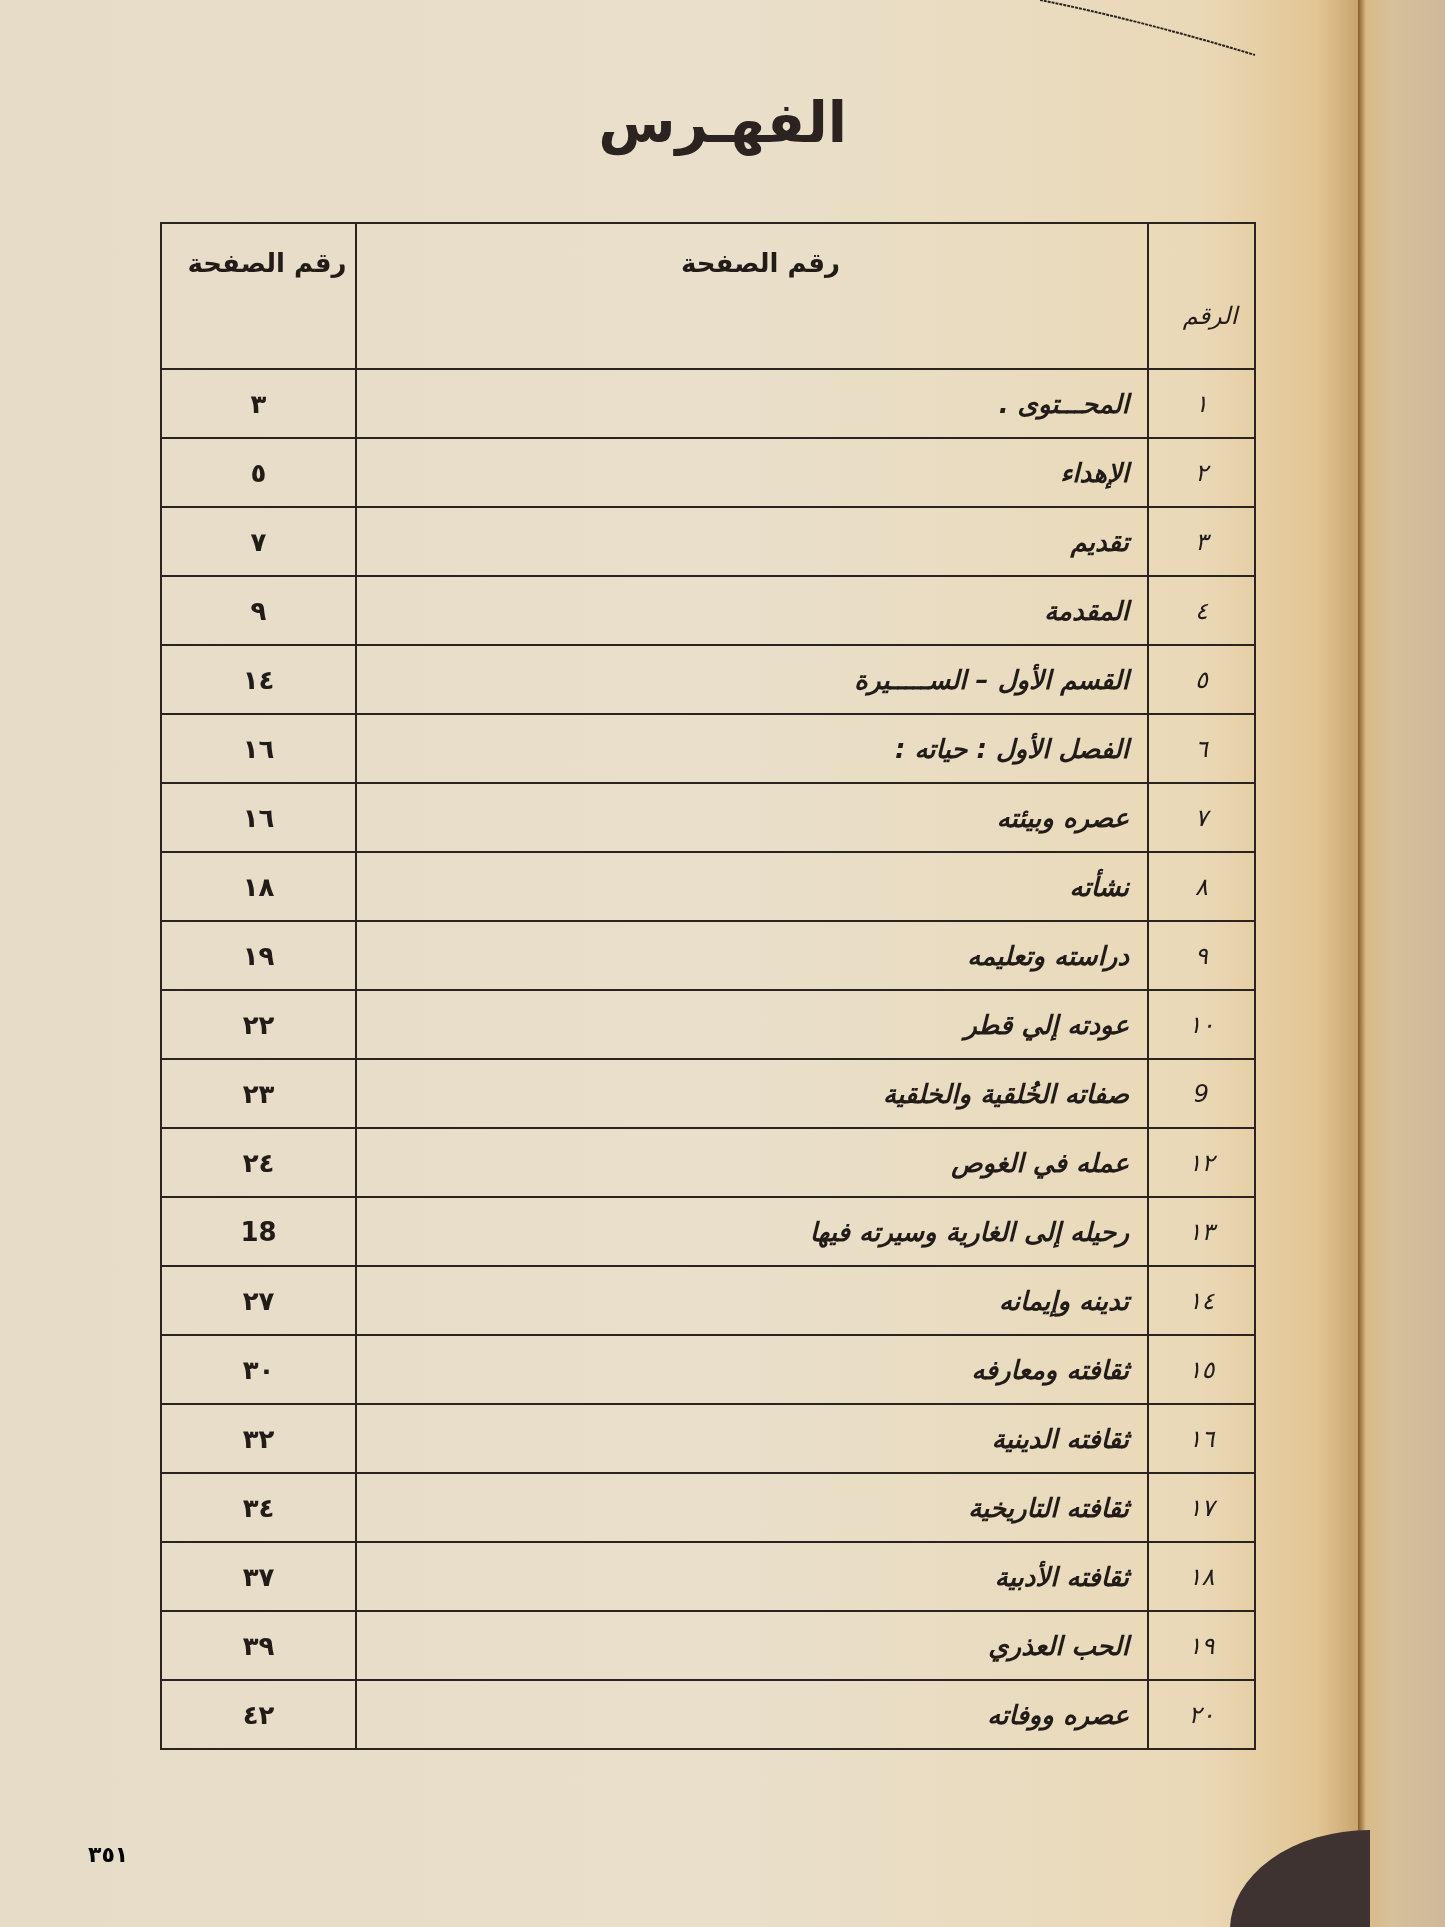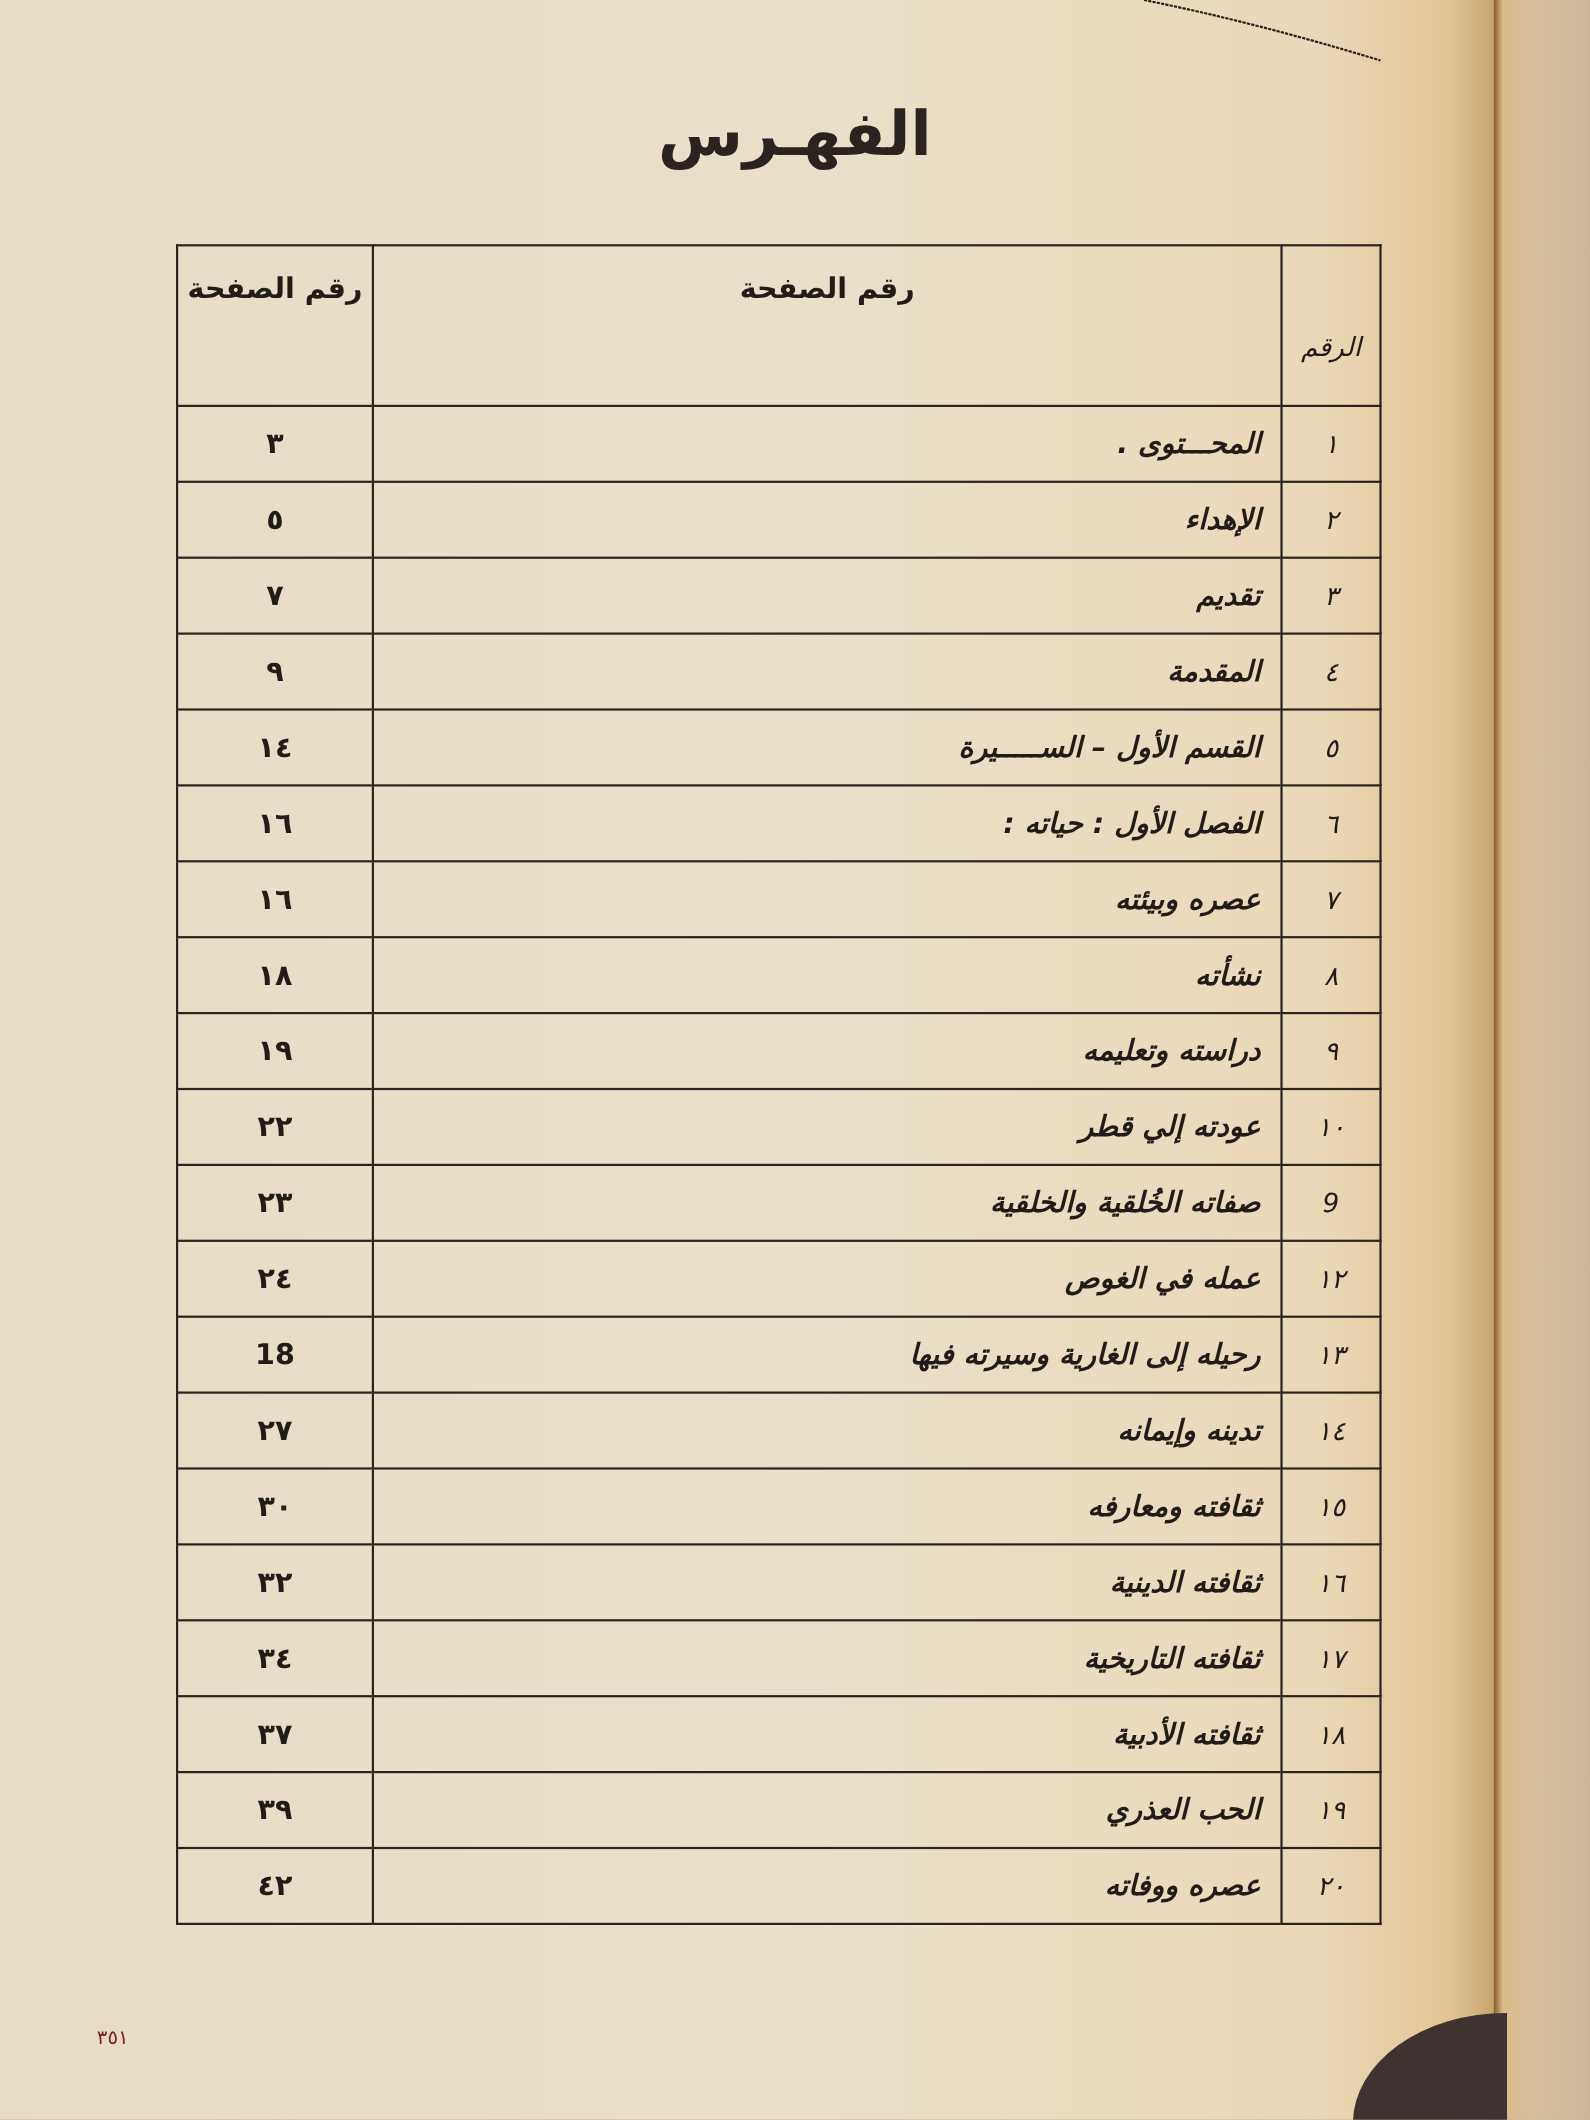--- a/index.html
+++ b/index.html
@@ -29,29 +29,29 @@
       font-size: 56px; font-weight: bold; color: #2a2320; letter-spacing: 2px;
       padding-left: 0; box-sizing: border-box;
     }
     .toc {
       position: absolute; left: 160px; top: 222px; width: 1096px;
       border-collapse: collapse; direction: rtl; color: #221c19;
     }
     .toc td, .toc th {
       border: 2.5px solid #2a2320; padding: 0;
     }
-    .toc th { height: 104px; font-weight: bold; font-size: 26px; }
+    .toc th { height: 104px; font-weight: bold; font-size: 26px; padding-left: 17px; }
     .toc td { height: 67px; font-weight: bold; font-size: 26px; }
     .col-num { width: 88px; text-align: center; font-weight: normal !important; font-size: 24px !important; font-style: italic; }
     .col-title { text-align: right; padding-right: 18px !important; font-style: italic; }
     .col-page { width: 176px; text-align: center; }
     .th-title { text-align: center; vertical-align: top; padding-top: 24px !important; }
     .th-num { vertical-align: middle; padding-top: 40px !important; }
     .footer-page {
-      position: absolute; left: 88px; top: 1842px; font-size: 18px; color: #7f1d1d;
+      position: absolute; left: 88px; top: 1842px; font-size: 22px; color: #000000; font-weight: bold;
     }
   </style>
 </head>
 <body>
 
 <div class="page"></div>
 <div class="next-page"></div>
 <div class="corner-shadow"></div>
 
 <svg class="top-line" viewBox="0 0 220 60">

